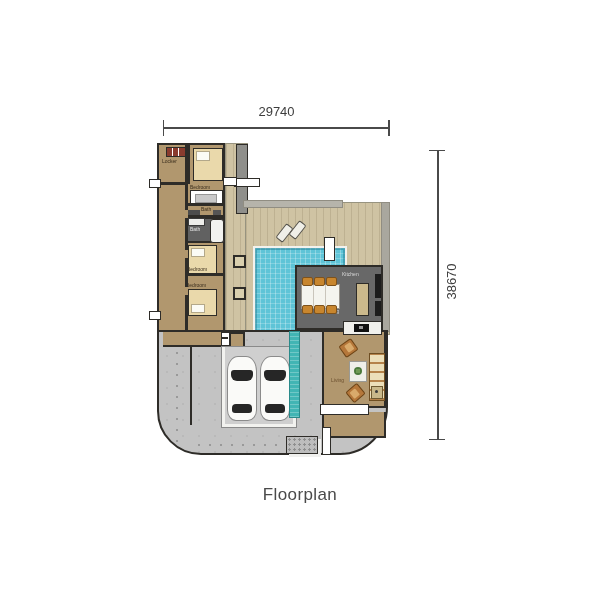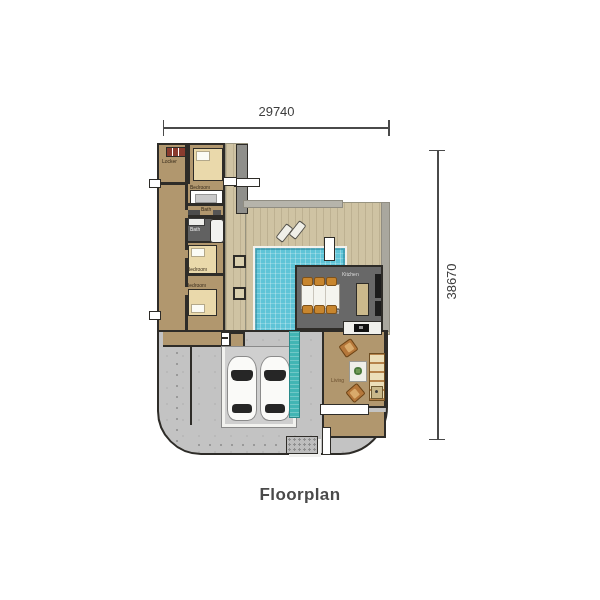--- a/index.html
+++ b/index.html
@@ -35,21 +35,21 @@
   .armch{position:absolute;width:13px;height:12px;background:#b5773a;border:1px solid #6e4517;border-radius:2px;}
   .armch>div{position:absolute;inset:2px 2px 2px 4px;background:#d9aa6b;border-radius:1px;}
   .lounge{position:absolute;width:7px;height:16px;background:#f0efe8;border:1px solid #55534c;border-radius:2px;}
   .col{position:absolute;width:9px;height:9px;background:#d9cfae;border:2px solid #2e2c28;}
   .car{position:absolute;width:28px;height:63px;background:#fafaf8;border:1.3px solid #8b8b8b;
        border-radius:11px 11px 9px 9px / 15px 15px 11px 11px;}
   .car .ws{position:absolute;left:3px;right:3px;top:13px;height:11px;background:#262626;border-radius:3px 3px 6px 6px;}
   .car .rw{position:absolute;left:4px;right:4px;bottom:7px;height:9px;background:#262626;border-radius:4px 4px 3px 3px;}
   .dotline-v{background:repeating-linear-gradient(180deg,#999 0 2px,transparent 2px 11px);}
   .dotline-h{background:repeating-linear-gradient(90deg,#999 0 2px,transparent 2px 11px);}
-  .caption{font-size:17px;font-weight:700;letter-spacing:.4px;color:#4a4a4a;text-align:center;}
+  .caption{font-size:17px;font-weight:400;letter-spacing:.4px;color:#4a4a4a;text-align:center;}
 </style>
 </head>
 <body>
 
 <div id="canvas">
 
   <div class="abs deck" style="left:225px;top:143px;width:21px;height:190px;"></div>
   <div class="abs deck" style="left:245px;top:202px;width:143px;height:131px;"></div>
   <div class="abs" style="left:236px;top:144px;width:10px;height:68px;background:#8f8f8b;border:1.5px solid #2e2c28;"></div>
   <div class="abs fin" style="left:234px;top:178px;width:24px;height:7px;"></div>

